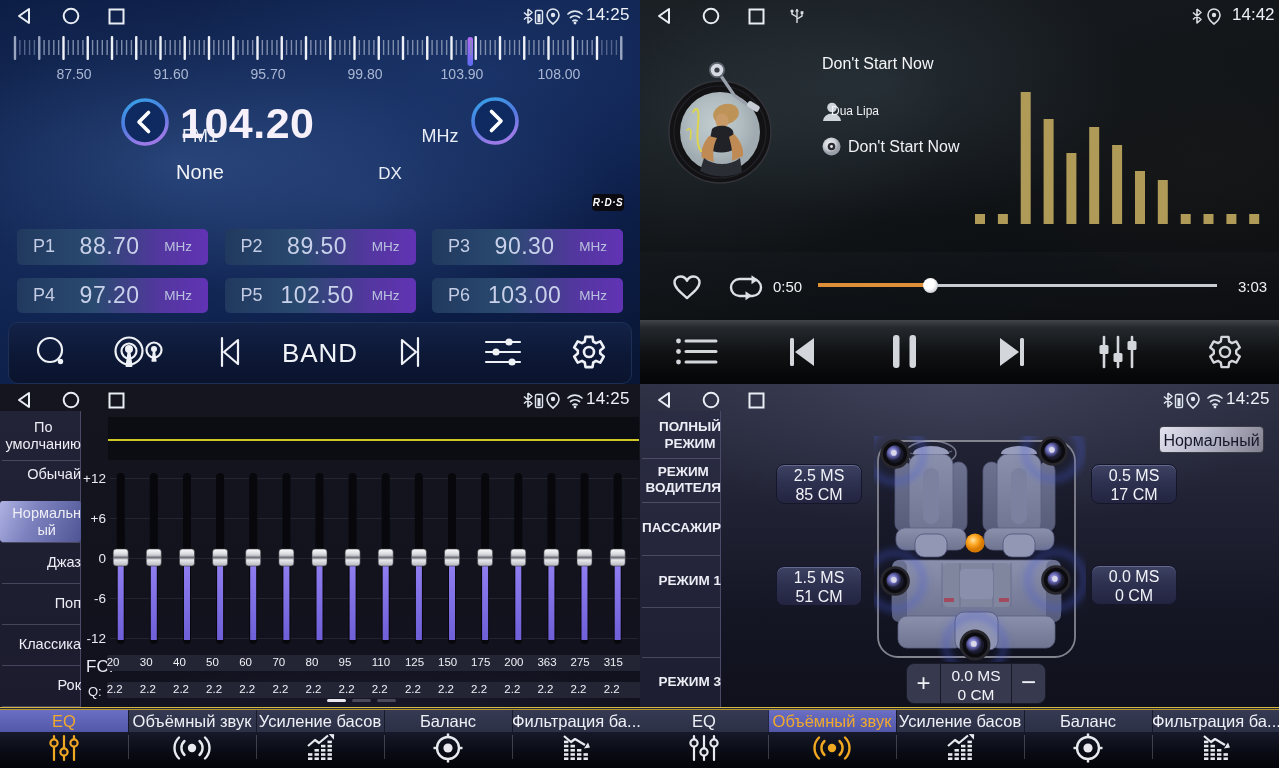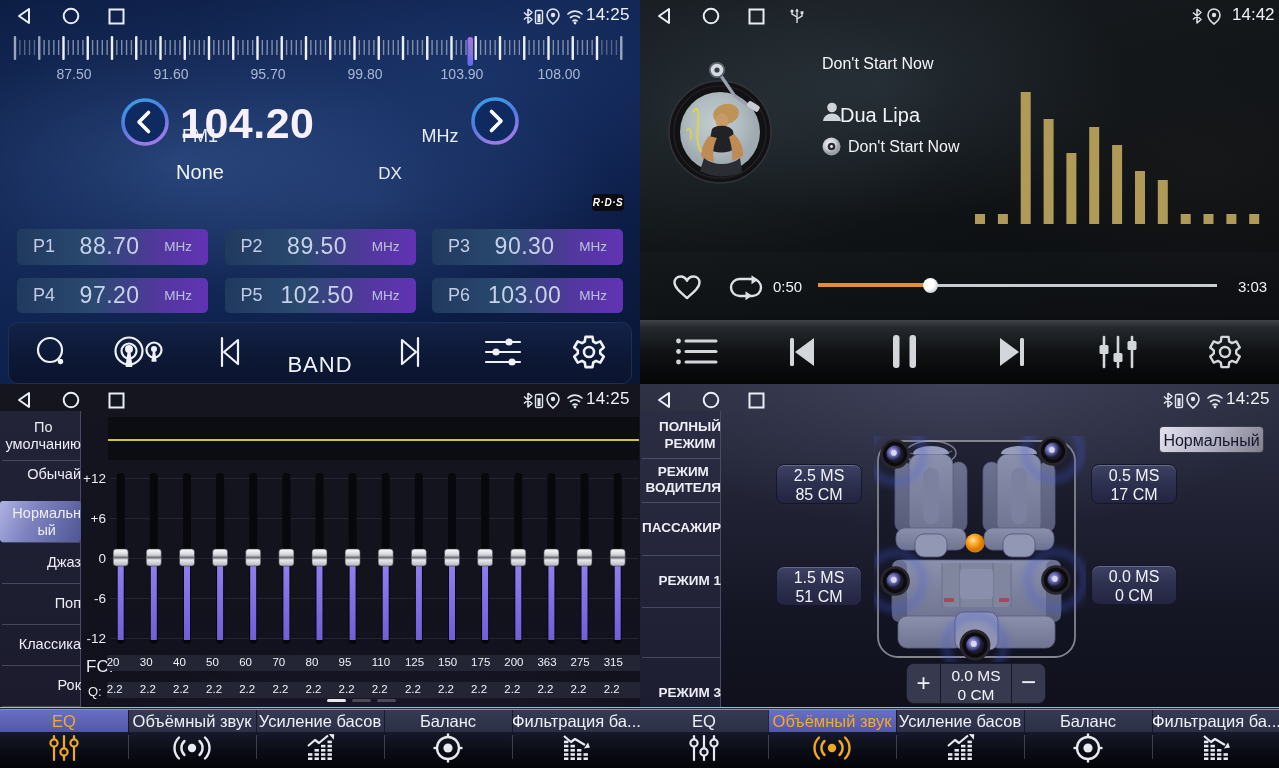--- a/index.html
+++ b/index.html
@@ -272,21 +272,21 @@
         <circle cx="19" cy="15" r="4" fill="#eef1f6"></circle>
         <path d="M19,15 L21.5,32 L16.5,32 Z" fill="#eef1f6" stroke="#eef1f6" stroke-width="2" stroke-linejoin="round"></path>
 <circle cx="44" cy="16" r="7.5" stroke="#eef1f6" fill="none" stroke-width="2.2" stroke-linecap="round" stroke-linejoin="round"></circle>
         <circle cx="44" cy="15" r="3" fill="#eef1f6"></circle>
         <path d="M44,15 L45.8,27 L42.2,27 Z" fill="#eef1f6" stroke="#eef1f6" stroke-width="1.6" stroke-linejoin="round"></path>
       </svg>
 <svg class="ab" style="left:213px;top:336px" width="32" height="32">
         <path d="M9,2 L9,30" stroke="#eef1f6" fill="none" stroke-width="2.2" stroke-linecap="round" stroke-linejoin="round"></path>
         <path d="M25,4 L11,16 L25,28 Z" stroke="#eef1f6" fill="none" stroke-width="2.2" stroke-linecap="round" stroke-linejoin="round"></path>
       </svg>
-<div class="ab" style="left:270px;top:352px;width:100px;text-align:center;font-size:22px;color:#f0f3f8;letter-spacing:1px">BAND</div>
+<div class="ab" style="left:270px;top:338px;width:100px;text-align:center;font-size:26px;color:#f0f3f8;letter-spacing:1px">BAND</div>
 <svg class="ab" style="left:395px;top:336px" width="32" height="32">
         <path d="M23,2 L23,30" stroke="#eef1f6" fill="none" stroke-width="2.2" stroke-linecap="round" stroke-linejoin="round"></path>
         <path d="M7,4 L21,16 L7,28 Z" stroke="#eef1f6" fill="none" stroke-width="2.2" stroke-linecap="round" stroke-linejoin="round"></path>
       </svg>
 <svg class="ab" style="left:484px;top:337px" width="38" height="30">
 <g stroke="#eef1f6" fill="none" stroke-width="2.2" stroke-linecap="round" stroke-linejoin="round">
           <path d="M2,5 H36"></path>
           <path d="M2,15 H36"></path>
           <path d="M2,25 H36"></path>
         </g>
@@ -353,21 +353,21 @@
 <path d="M17,15 L34,40 L52,53" fill="none" stroke="#9aa0ab" stroke-width="3.2" stroke-linecap="round"></path>
 <rect x="47" y="48" width="13" height="6.5" rx="2" fill="#c6cbd4" transform="rotate(32 53 51)"></rect>
 <circle cx="17" cy="15" r="7.2" fill="#d6dae2" stroke="#5d626c" stroke-width="1.8"></circle>
 <circle cx="17" cy="15" r="2.6" fill="#3a3e46"></circle>
 </svg>
 <div class="ab" style="left:182px;top:55px;font-size:16px;color:#f4f6f8">Don't Start Now</div>
 <svg class="ab" style="left:181px;top:101px" width="22" height="22">
         <circle cx="11" cy="6.5" r="4.8" fill="#cfd4da"></circle>
         <path d="M2,20 a9,7.5 0 0 1 18,0 Z" fill="#cfd4da"></path>
       </svg>
-<div class="ab" style="left:200px;top:104px;font-size:20px;color:#f0f2f5">Dua Lipa</div>
+<div class="ab" style="left:191px;top:104px;font-size:12px;color:#f0f2f5">Dua Lipa</div>
 <svg class="ab" style="left:182px;top:137px" width="19" height="19">
 <defs>
           <radialGradient id="dsk" cx="0.4" cy="0.35">
             <stop offset="0" stop-color="#f2f4f6"></stop>
             <stop offset="0.7" stop-color="#c8ccd2"></stop>
             <stop offset="1" stop-color="#9a9fa8"></stop>
           </radialGradient>
         </defs>
 <circle cx="9.5" cy="9.5" r="9" fill="url(#dsk)"></circle>
         <circle cx="9.5" cy="9.5" r="3.8" fill="#2a2c32"></circle>
@@ -745,21 +745,21 @@
 <div class="ab" style="left:2px;top:118px;width:78px;height:1px;background:rgba(130,132,160,0.4)"></div>
 <div class="ab sbi b" style="top:118px;height:53px">
         <span>ПАССАЖИР</span>
       </div>
 <div class="ab" style="left:2px;top:171px;width:78px;height:1px;background:rgba(130,132,160,0.4)"></div>
 <div class="ab sbi b" style="top:171px;height:52px">
         <span>РЕЖИМ 1</span>
       </div>
 <div class="ab" style="left:2px;top:223px;width:78px;height:1px;background:rgba(130,132,160,0.4)"></div>
 <div class="ab" style="left:2px;top:273px;width:78px;height:1px;background:rgba(130,132,160,0.4)"></div>
-<div class="ab sbi b" style="top:284px;height:51px">
+<div class="ab sbi b" style="top:273px;height:51px">
         <span>РЕЖИМ 3</span>
       </div>
 <div class="ab" style="left:2px;top:324px;width:78px;height:1px;background:rgba(130,132,160,0.4)"></div>
 <div class="ab" style="left:519px;top:42px;width:105px;height:27px;border-radius:4px;background:linear-gradient(125deg,#e2e2ef 0%,#b9b9cc 45%,#80808f 100%);border:1px solid #3c3c46;color:#16162a;font-size:16px;text-align:center;line-height:27px">Нормальный</div>
 <div class="ab msb" style="left:136px;top:80px">2.5 MS<br>85 CM</div>
 <div class="ab msb" style="left:451px;top:80px">0.5 MS<br>17 CM</div>
 <div class="ab msb" style="left:136px;top:182px">1.5 MS<br>51 CM</div>
 <div class="ab msb" style="left:451px;top:181px">0.0 MS<br>0 CM</div>
 <svg class="ab" style="left:234px;top:52px" width="212" height="226">
         <defs>

